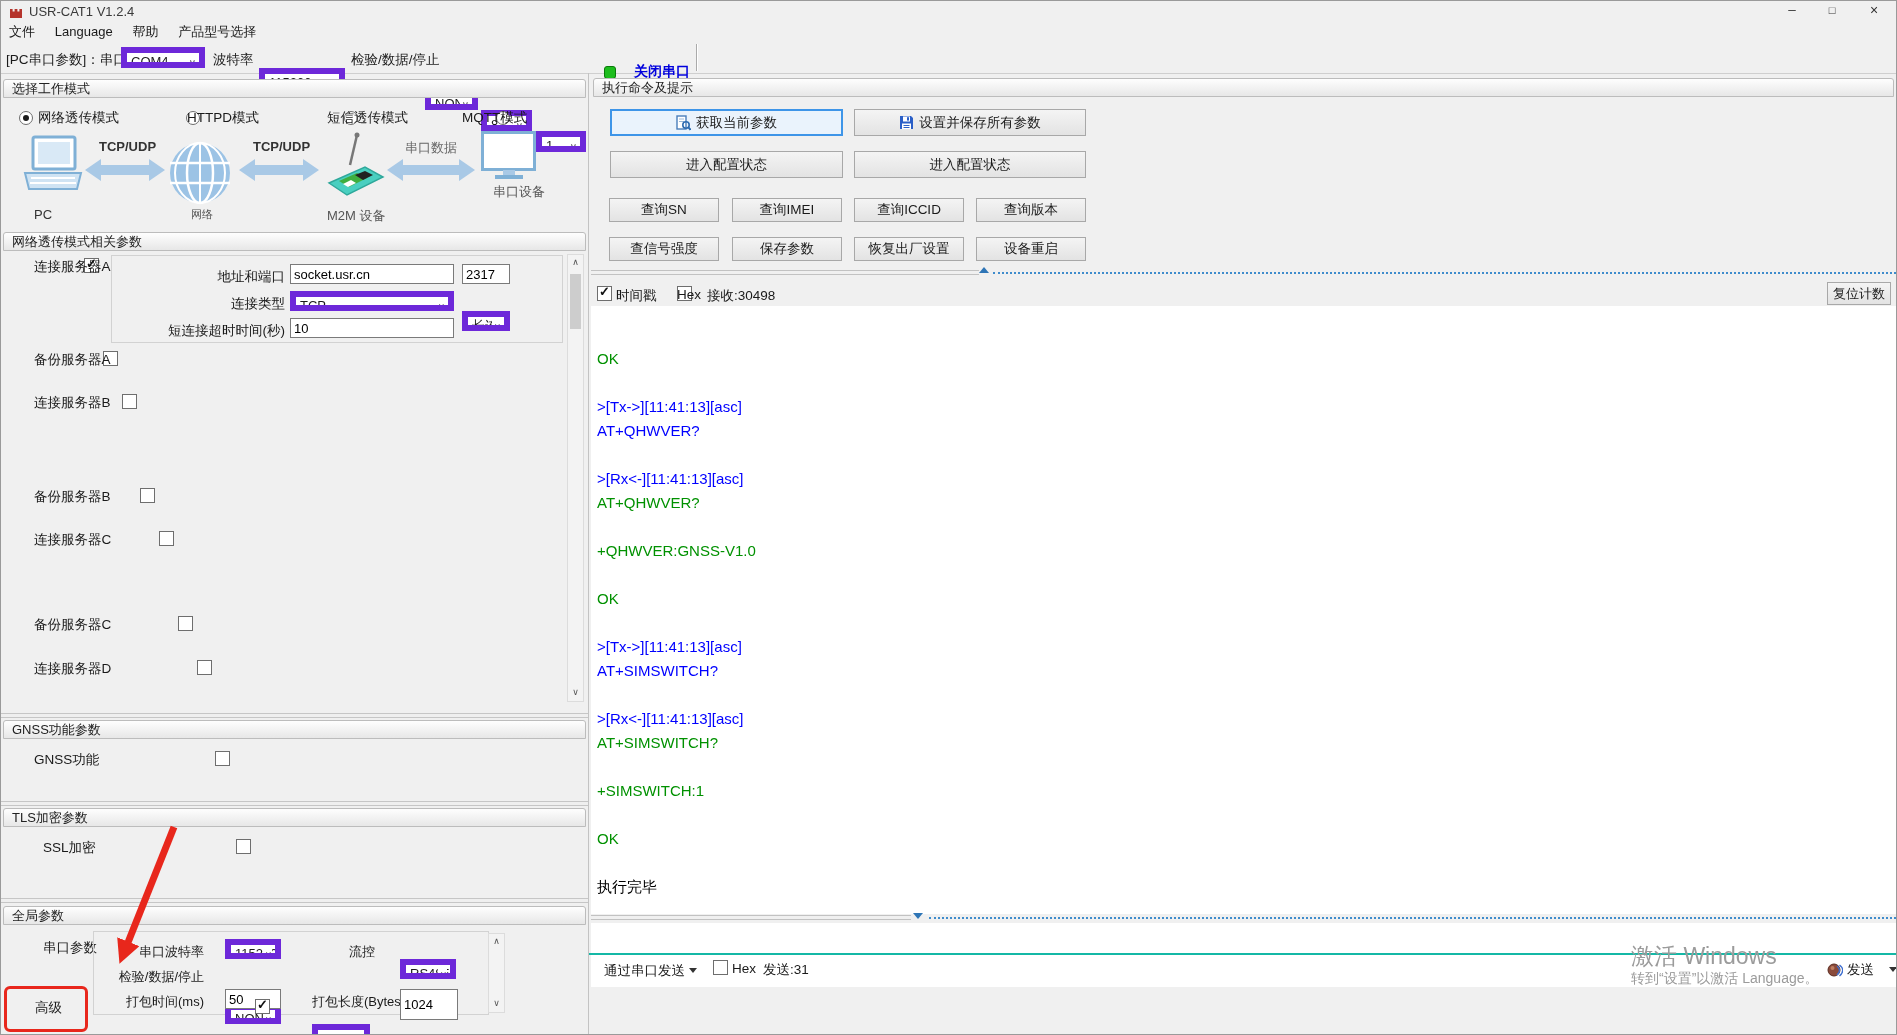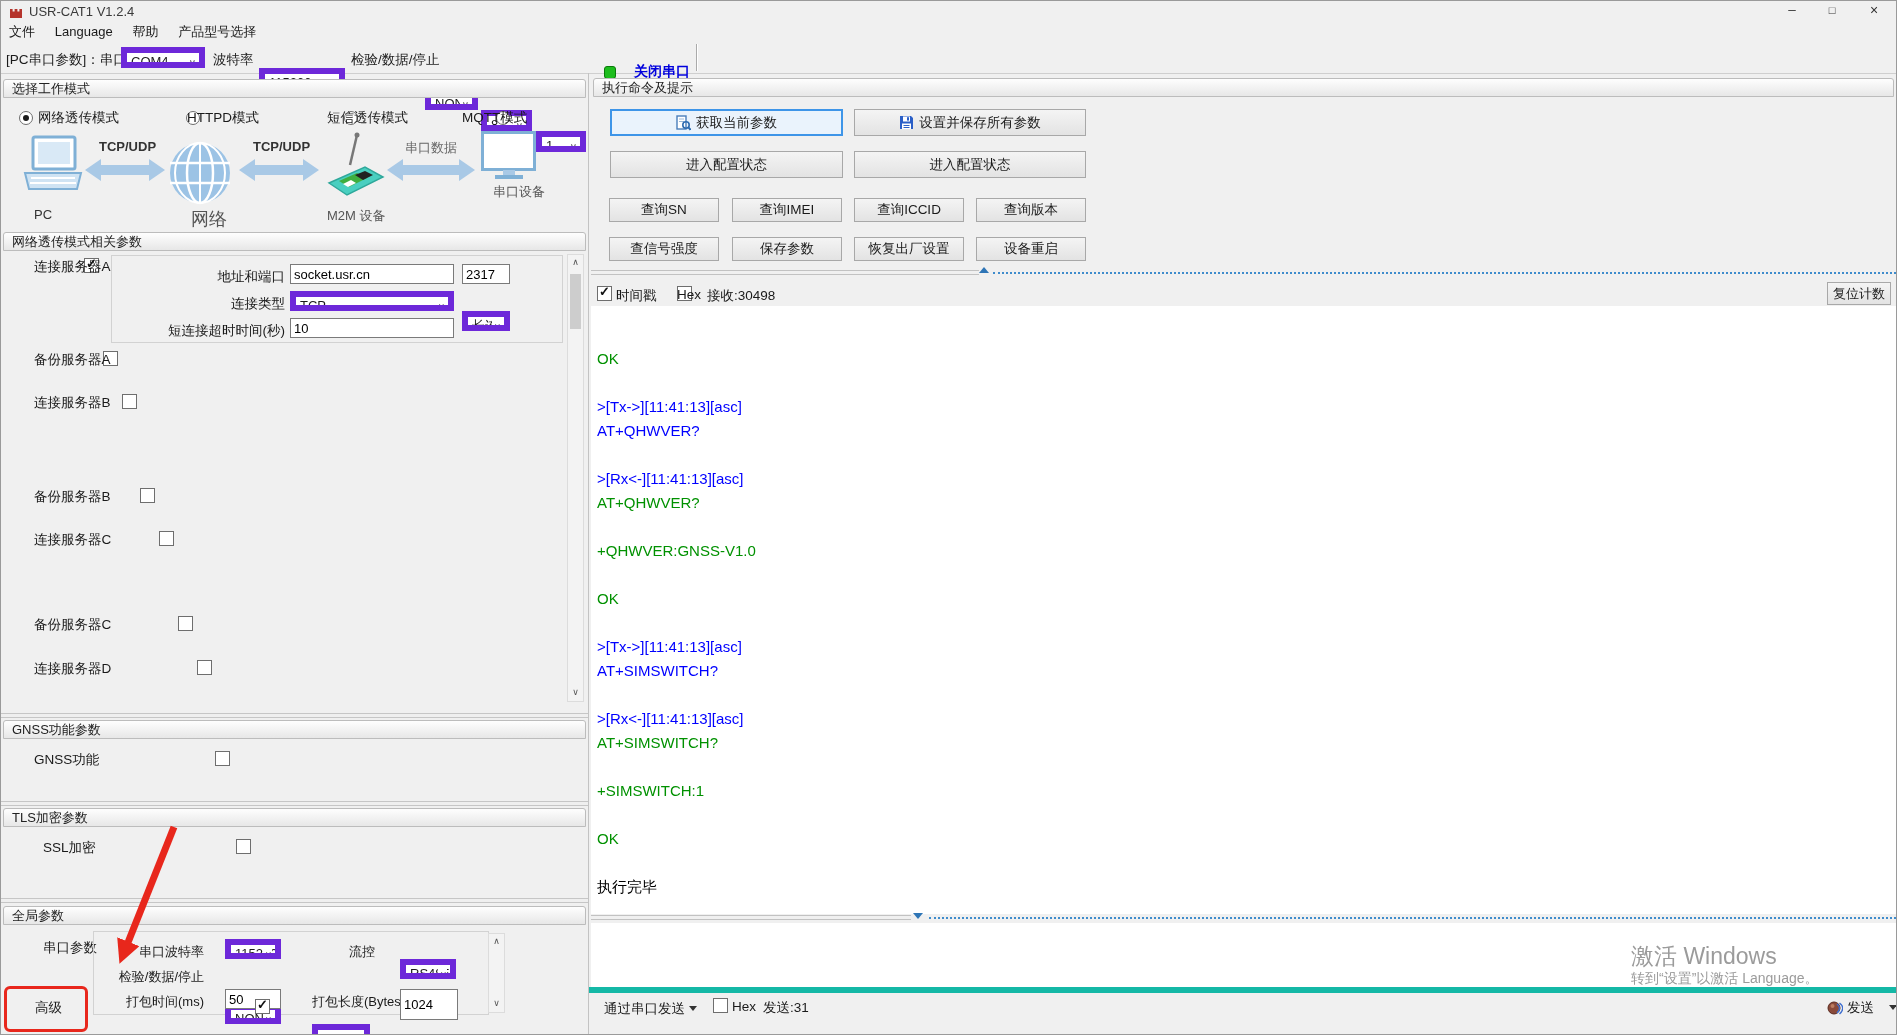--- a/index.html
+++ b/index.html
@@ -106,21 +106,21 @@
     </svg>
 
     <svg class="abs" style="left:167px;top:68px;" width="64" height="64" viewBox="0 0 64 64">
       <circle cx="32" cy="32" r="30" fill="#9cc3e5"></circle>
       <ellipse cx="32" cy="32" rx="13" ry="30" fill="none" stroke="#fff" stroke-width="2.5"></ellipse>
       <ellipse cx="32" cy="32" rx="25" ry="30" fill="none" stroke="#fff" stroke-width="2"></ellipse>
       <line x1="2" y1="22" x2="62" y2="22" stroke="#fff" stroke-width="2.5"></line>
       <line x1="2" y1="42" x2="62" y2="42" stroke="#fff" stroke-width="2.5"></line>
       <line x1="32" y1="2" x2="32" y2="62" stroke="#fff" stroke-width="2"></line>
     </svg>
-    <span class="abs lbl" style="left:190px;top:134px;font-size:18px;color:#555;">网络</span>
+    <span class="abs lbl" style="left:190px;top:134px;font-size:11px;color:#555;">网络</span>
 
     <span class="abs lbl arrowlabel" style="left:252px;top:66px;">TCP/UDP</span>
     <svg class="abs" style="left:238px;top:86px;" width="80" height="22" viewBox="0 0 80 22">
       <polygon points="0,11 16,0 16,6 64,6 64,0 80,11 64,22 64,16 16,16 16,22" fill="#a9c9e6"></polygon>
     </svg>
 
     <svg class="abs" style="left:322px;top:58px;" width="64" height="80" viewBox="0 0 64 80">
       <line x1="34" y1="4" x2="27" y2="34" stroke="#777" stroke-width="2.5"></line>
       <circle cx="34" cy="4" r="2.5" fill="#777"></circle>
       <polygon points="6,52 42,36 60,46 24,64" fill="#49cfc0" stroke="#2fa89b" stroke-width="1.5"></polygon>
@@ -334,21 +334,21 @@
     
     <div class="abs thinline" style="left:2px;top:842px;width:320px;"></div>
     <div class="abs thinline" style="left:2px;top:846px;width:320px;"></div>
     <div class="abs tri-down" style="left:324px;top:840px;"></div>
     <div class="abs dots" style="left:340px;top:844px;width:967px;"></div>
 
     
     <div class="abs" style="left:2px;top:850px;width:1305px;height:64px;background:#fff;"></div>
 
     
-    <div class="abs" style="left:0;top:914px;width:1309px;height:32px;border-top:6px solid #14b8a6;">
+    <div class="abs" style="left:0;top:880px;width:1309px;height:32px;border-top:2px solid #14b8a6;">
       <span class="abs lbl" style="left:15px;top:7px;">通过串口发送</span>
       <div class="abs" style="left:100px;top:13px;width:0;height:0;border-left:4px solid transparent;border-right:4px solid transparent;border-top:5px solid #333;"></div>
       <span class="abs cbx" style="left:124px;top:5px;"></span>
       <span class="abs lbl" style="left:143px;top:6px;">Hex</span>
       <span class="abs lbl" style="left:174px;top:6px;">发送:31</span>
       <div class="abs" style="left:1238px;top:4px;width:56px;height:22px;display:flex;align-items:center;gap:4px;">
         <svg width="16" height="16" viewBox="0 0 16 16">
           <circle cx="7" cy="8" r="6" fill="#8a4a3a" stroke="#5a2a1f" stroke-width="1"></circle>
           <circle cx="5.5" cy="6" r="2" fill="#c98a6a" opacity="0.8"></circle>
           <path d="M10 4 q5 4 0 9" fill="none" stroke="#3f6fd0" stroke-width="1.4"></path>

